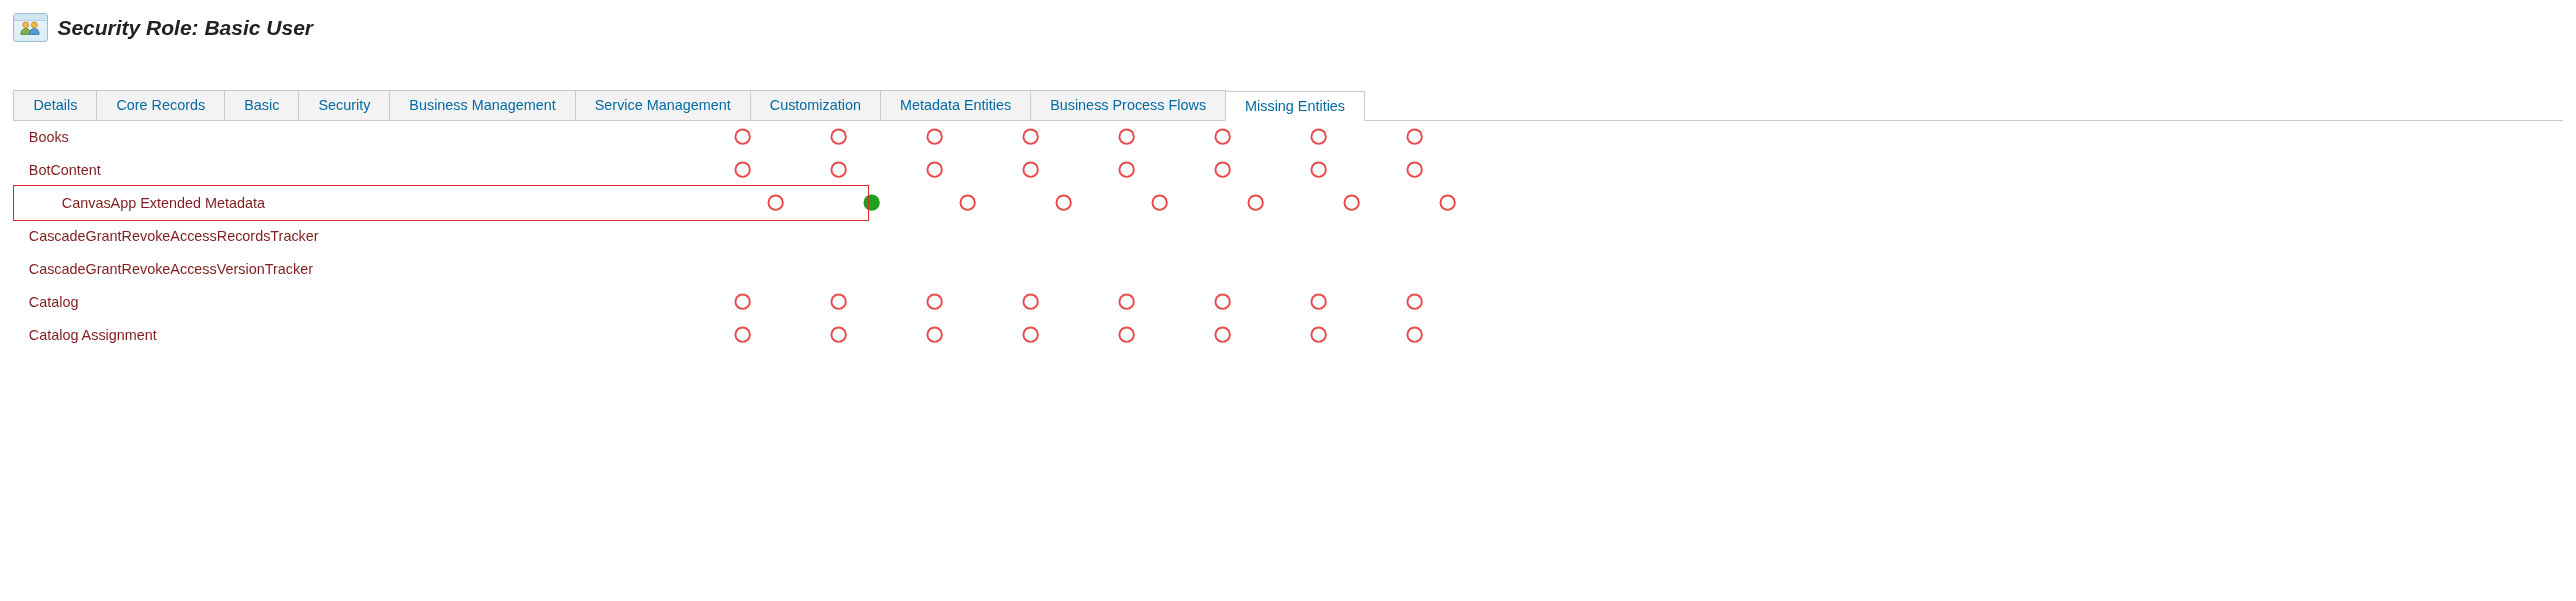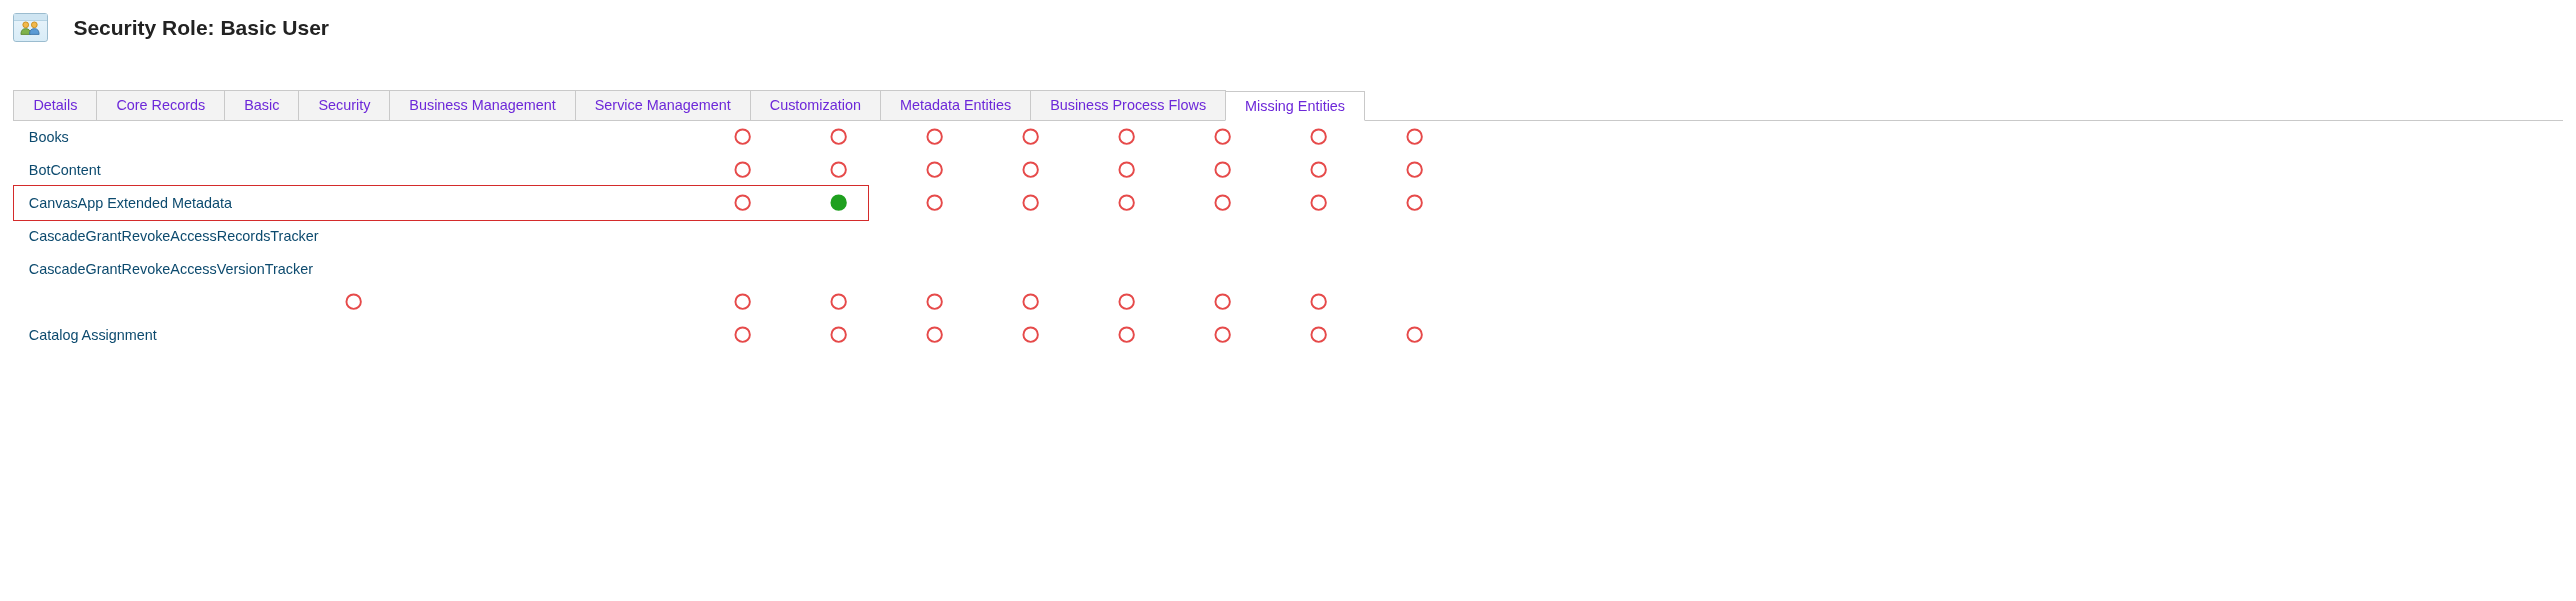--- a/index.html
+++ b/index.html
@@ -7,22 +7,23 @@
     margin: 0;
     padding: 0;
     font-family: "Segoe UI", Tahoma, sans-serif;
     font-size: 14.4px;
     color: #333;
     background: #fff;
   }
   .header {
     display: flex;
     align-items: center;
-    gap: 25px;
+    gap: 9px;
     padding: 13.4px 13.4px 9.6px 13.4px;
+    font-style: italic;
   }
   .header-icon {
     width: 35px;
     height: 29px;
     border: 1px solid #9bbccf;
     border-radius: 2.9px;
     background: linear-gradient(#eaf4fb, #d8ecf7);
     display: flex;
     align-items: center;
     justify-content: center;
@@ -42,21 +43,21 @@
     color: #222;
   }
   .tabs {
     margin: 38px 13.4px 0 13.4px;
     display: flex;
     border-bottom: 1px solid #c9c9c9;
   }
   .tab {
     padding: 5.8px 19px;
     font-size: 14.4px;
-    color: #6d28d9;
+    color: #0369a1;
     background: #f3f3f3;
     border: 1px solid #c9c9c9;
     border-bottom: none;
     margin-right: -1px;
     cursor: pointer;
   }
   .tab.active {
     background: #fff;
     border-bottom: 1px solid #fff;
     position: relative;
@@ -68,26 +69,27 @@
   .row {
     display: grid;
     grid-template-columns: 681px repeat(8, 96px);
     align-items: center;
     min-height: 33px;
   }
   .row.highlighted {
     border: 1.9px solid #d42b2b;
     border-radius: 1.9px;
     grid-template-columns: 677px repeat(8, 96px);
+    padding-left: 33px;
   }
   .row.highlighted .entity-name { padding-left: 13.4px; }
   .entity-name {
     padding-left: 15.4px;
     font-size: 14.4px;
-    color: #0c4a6e;
+    color: #7f1d1d;
     white-space: nowrap;
   }
   .priv-cell {
     display: flex;
     justify-content: center;
     align-items: center;
   }
   .priv-circle {
     width: 17.3px;
     height: 17.3px;
@@ -318,20 +320,21 @@
       <div class="priv-cell"></div>
       <div class="priv-cell"></div>
       <div class="priv-cell"></div>
       <div class="priv-cell"></div>
       <div class="priv-cell"></div>
       <div class="priv-cell"></div>
       <div class="priv-cell"></div>
       <div class="priv-cell"></div>
     </div>
     <div class="row">
+      <div class="entity-name">Catalog</div>
       <div class="priv-cell">
         <div class="priv-circle">
           <svg width="17.3" height="17.3" viewBox="0 0 18 18">
             <circle cx="9" cy="9" r="7.5" fill="none" stroke="#e64a4a" stroke-width="2"></circle>
           </svg>
         </div>
       </div>
       <div class="priv-cell">
         <div class="priv-circle">
           <svg width="17.3" height="17.3" viewBox="0 0 18 18">

